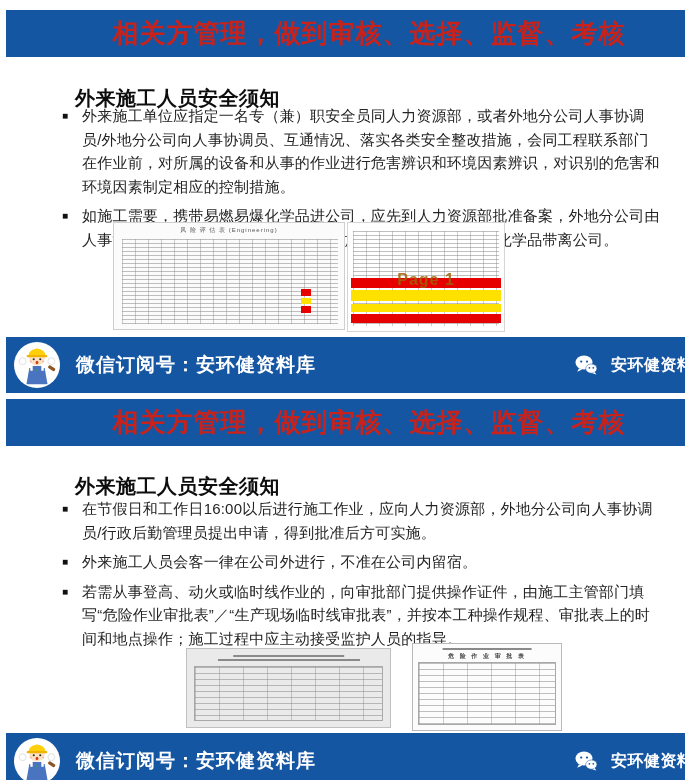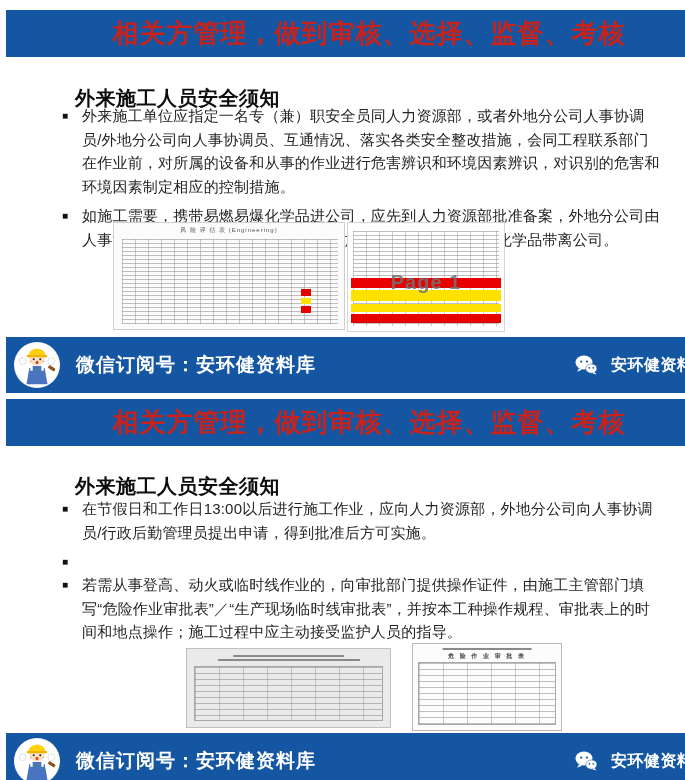--- a/index.html
+++ b/index.html
@@ -59,21 +59,21 @@
   .sheet1 .hl.r2{right:33px;top:83px;width:10px;height:7px;background:#e60000;}
   .sheet2{left:347px;top:222px;width:158px;height:110px;background:#ffffff;border:1px solid #d5d5d5;}
   .sheet2 .grid{left:5px;right:5px;top:8px;bottom:5px;}
   .band{position:absolute;left:3px;right:3px;}
   .band.red1{top:55px;height:10px;background:#e60000;}
   .band.yel1{top:67px;height:11px;background:#ffe100;}
   .band.yel2{top:81px;height:8px;background:#ffe100;}
   .band.red2{top:91px;height:9px;background:#e60000;}
   .watermark{
     position:absolute;top:48px;left:0;right:0;text-align:center;z-index:3;
-    font-size:20px;font-weight:bold;color:#737373;opacity:.85;letter-spacing:1px;
+    font-size:16px;font-weight:bold;color:#a16207;opacity:.85;letter-spacing:1px;
   }
   .sheet3{left:186px;top:648px;width:205px;height:80px;background:#eaeaea;border:1px solid #c0c0c0;}
   .sheet3 .tbar1,.sheet3 .tbar2{position:absolute;left:50%;transform:translateX(-50%);background:#8a8a8a;height:2px;}
   .sheet3 .tbar1{top:6px;width:55%;}
   .sheet3 .tbar2{top:10px;width:70%;}
   .sheet3 .grid{left:7px;right:7px;top:17px;bottom:6px;border:1px solid #a8a8a8;}
   .sheet4{left:412px;top:643px;width:150px;height:88px;background:#fcfcfc;border:1px solid #b9b9b9;}
   .sheet4 .tbar1{position:absolute;top:4px;left:50%;transform:translateX(-50%);width:60%;height:2px;background:#8a8a8a;}
   .sheet4 .sheet-title{
     position:absolute;top:8px;left:0;right:0;text-align:center;
@@ -182,24 +182,25 @@
     </div>
   </div>
 
   <div class="banner banner2">相关方管理，做到审核、选择、监督、考核</div>
 
   <h2 class="sec-title title2">外来施工人员安全须知</h2>
 
   <div class="bullets bullets2">
     <div class="bullet">
       <span class="marker">■</span>
-      <span class="btext">在节假日和工作日13:00以后进行施工作业，应向人力资源部，外地分公司向人事协调员/行政后勤管理员提出申请，得到批准后方可实施。</span>
-    </div>
-    <div class="bullet">
-      <span class="marker">■</span>
+      <span class="btext">在节假日和工作日16:00以后进行施工作业，应向人力资源部，外地分公司向人事协调员/行政后勤管理员提出申请，得到批准后方可实施。</span>
+    </div>
+    <div class="bullet">
+      <span class="marker">■</span>
+      <span class="btext">外来施工人员会客一律在公司外进行，不准在公司内留宿。</span>
     </div>
     <div class="bullet">
       <span class="marker">■</span>
       <span class="btext">若需从事登高、动火或临时线作业的，向审批部门提供操作证件，由施工主管部门填写“危险作业审批表”／“生产现场临时线审批表”，并按本工种操作规程、审批表上的时间和地点操作；施工过程中应主动接受监护人员的指导。</span>
     </div>
   </div>
 
   <div class="sheet sheet3">
     <div class="tbar1"></div>
     <div class="tbar2"></div>

